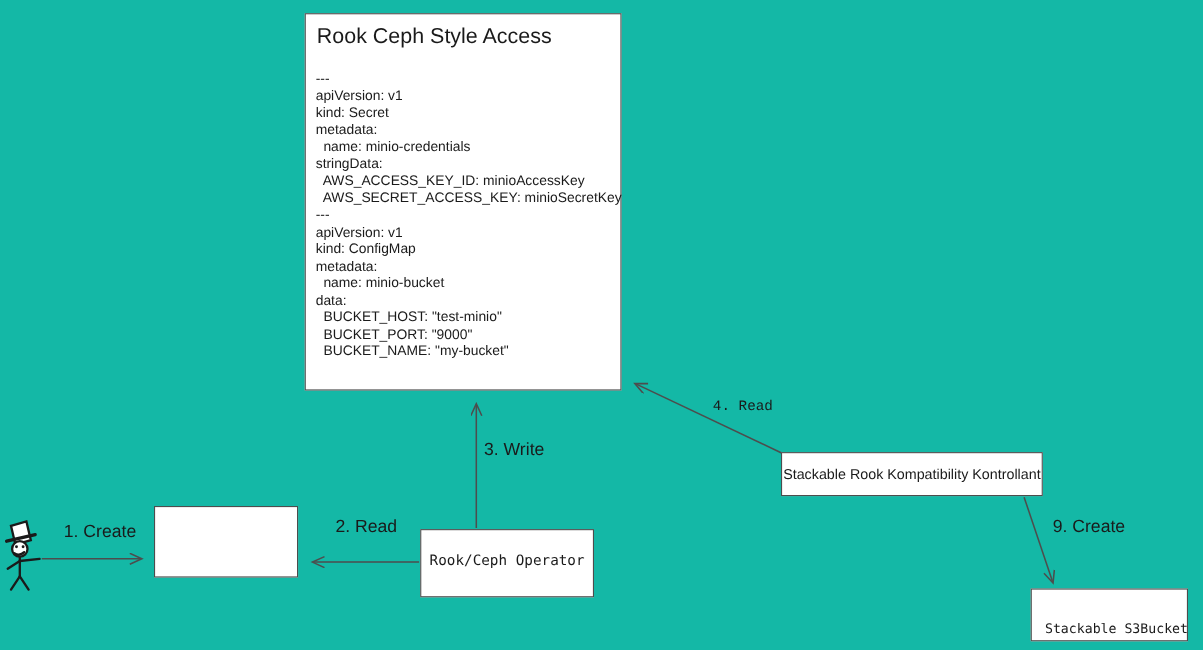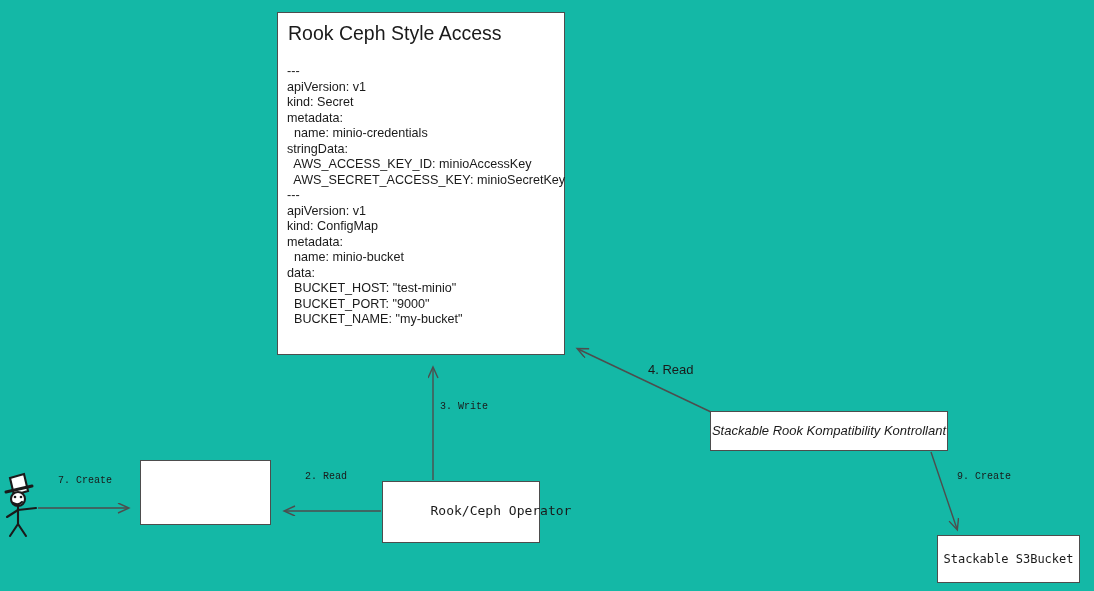--- a/index.html
+++ b/index.html
@@ -80,73 +80,71 @@
   #operator-label {
     position: absolute;
     left: 382px;
     top: 503px;
     width: 158px;
     text-align: center;
     font-family: "DejaVu Sans Mono", monospace;
     font-size: 13px;
     color: #1a1a1a;
     white-space: pre;
-    margin-left: 40px;
   }
 
   
   #srkk-box {
     left: 710px;
     top: 411px;
     width: 238px;
     height: 40px;
   }
   #srkk-label {
     position: absolute;
     left: 710px;
     top: 423px;
     width: 238px;
     text-align: center;
     font-family: "Liberation Sans", sans-serif;
     font-size: 13px;
     color: #1a1a1a;
     white-space: pre;
-    font-style: italic;
   }
 
   
   #s3-box {
     left: 937px;
     top: 535px;
     width: 143px;
     height: 48px;
   }
   #s3-label {
     position: absolute;
     left: 937px;
-    top: 552px;
+    top: 564px;
     width: 143px;
-    text-align: center;
+    text-align: right;
     font-family: "DejaVu Sans Mono", monospace;
     font-size: 12px;
     color: #1a1a1a;
     white-space: pre;
   }
 
   
   .arrow-label-mono {
     position: absolute;
+    font-family: Liberation Sans, sans-serif;
+    font-size: 16px;
+    color: #1a1a1a;
+    white-space: pre;
+  }
+  .arrow-label-sans {
+    position: absolute;
     font-family: Liberation Mono, monospace;
-    font-size: 10px;
-    color: #1a1a1a;
-    white-space: pre;
-  }
-  .arrow-label-sans {
-    position: absolute;
-    font-family: Liberation Sans, sans-serif;
     font-size: 13px;
     color: #1a1a1a;
     white-space: pre;
   }
   #lbl-create1 { left: 58px;  top: 475px; }
   #lbl-read2   { left: 305px; top: 471px; text-align: right; }
   #lbl-write3  { left: 440px; top: 401px; }
   #lbl-read4   { left: 648px; top: 362px; }
   #lbl-create5 { left: 957px; top: 471px; }
 
@@ -246,19 +244,19 @@
 
   <div class="box" id="operator-box"></div>
   <div id="operator-label">Rook/Ceph Operator</div>
 
   <div class="box" id="srkk-box"></div>
   <div id="srkk-label">Stackable Rook Kompatibility Kontrollant</div>
 
   <div class="box" id="s3-box"></div>
   <div id="s3-label">Stackable S3Bucket</div>
 
-  <div class="arrow-label-mono" id="lbl-create1">7. Create</div>
+  <div class="arrow-label-mono" id="lbl-create1">1. Create</div>
   <div class="arrow-label-mono" id="lbl-read2">2. Read</div>
   <div class="arrow-label-mono" id="lbl-write3">3. Write</div>
   <div class="arrow-label-sans" id="lbl-read4">4. Read</div>
   <div class="arrow-label-mono" id="lbl-create5">9. Create</div>
 
 </div>
 
 </body></html>

